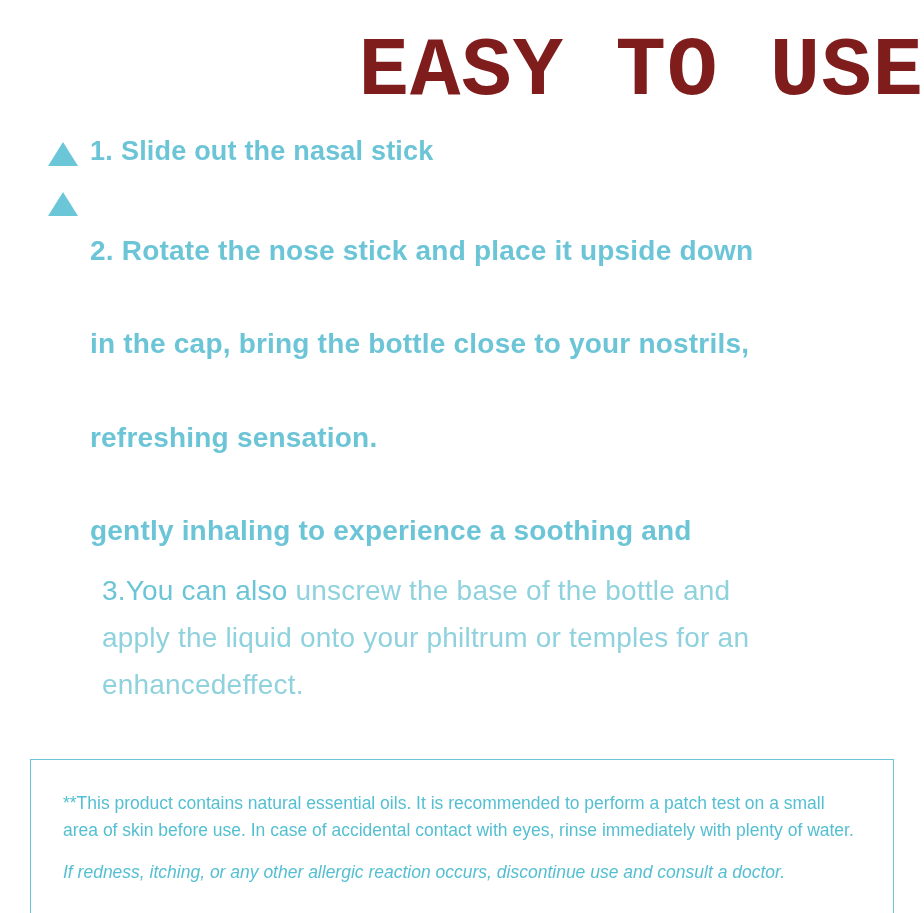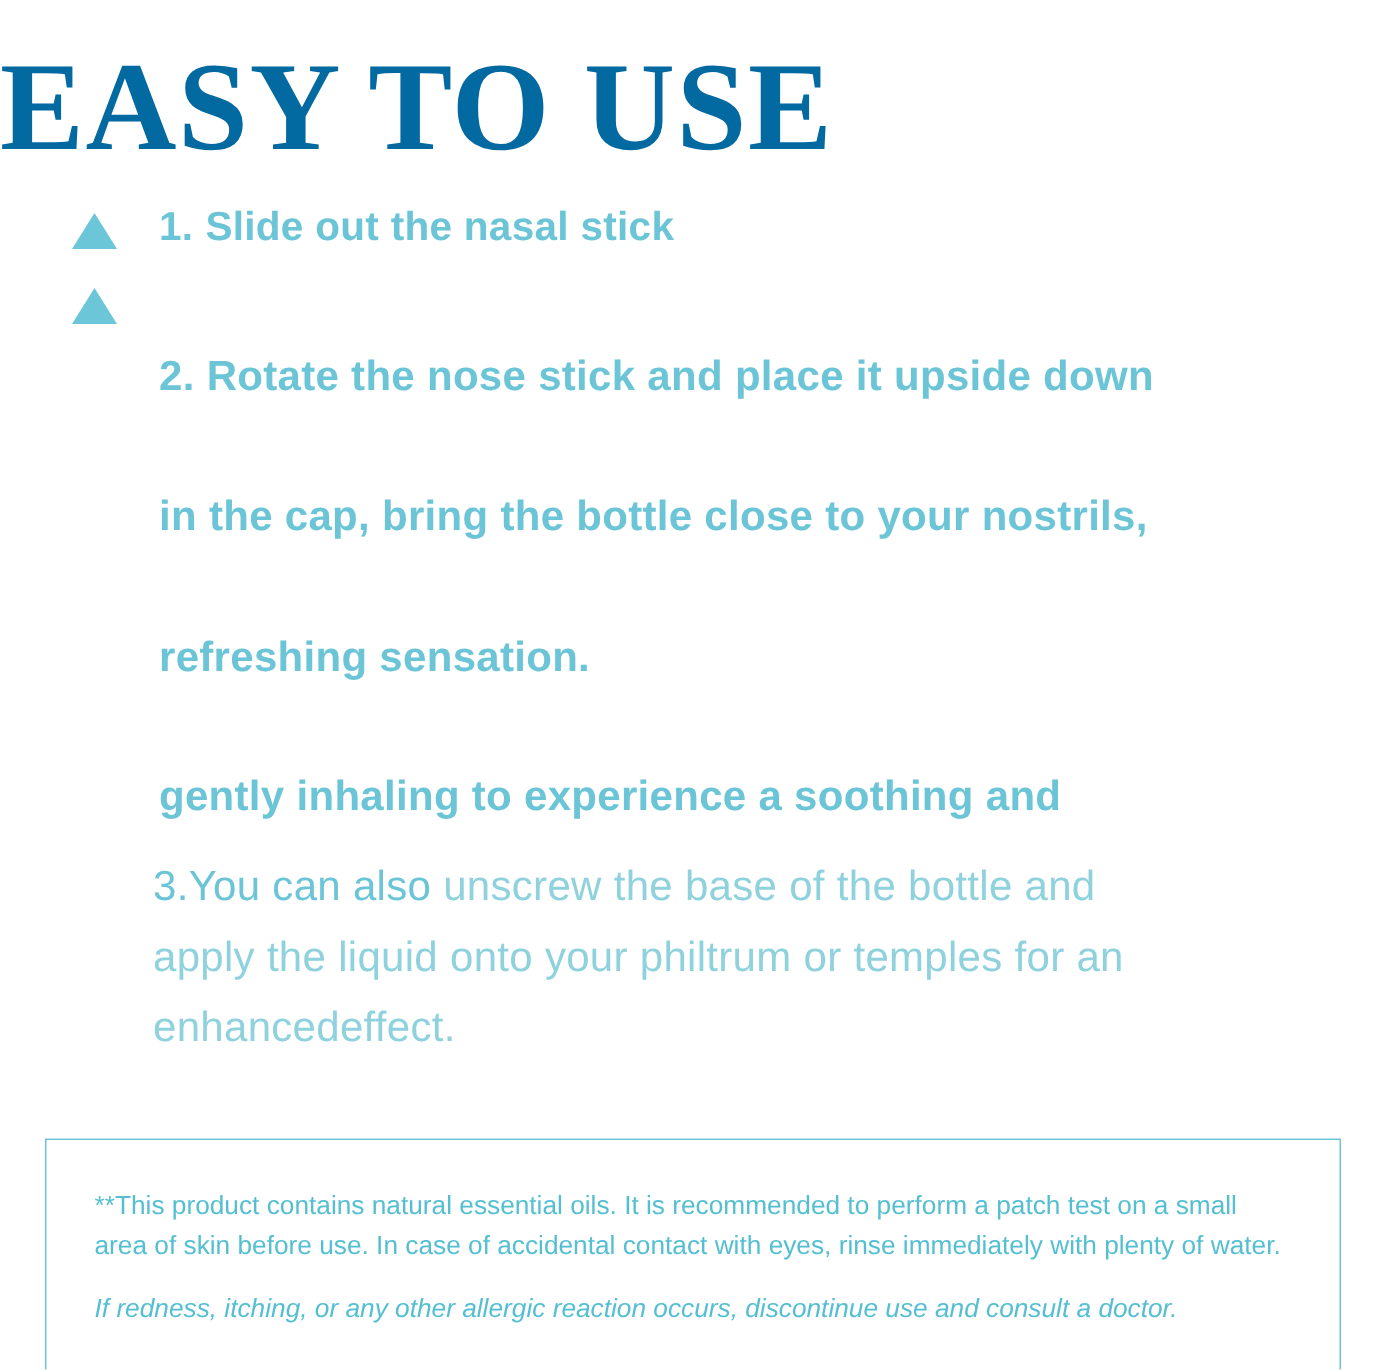--- a/index.html
+++ b/index.html
@@ -16,37 +16,36 @@
     overflow: hidden;
   }
   .page {
     width: 924px;
     height: 913px;
     position: relative;
     background: #ffffff;
     padding: 0;
   }
   .title {
-    text-align: left;
-    font-family: Liberation Serif, serif;
+    text-align: right;
+    font-family: Liberation Mono, monospace;
     font-size: 84px;
     font-weight: 700;
     letter-spacing: 1px;
-    color: #0369a1;
+    color: #7f1d1d;
     margin: 28px 0 14px 0;
     line-height: 1.05;
   }
   .steps {
     padding: 0 40px 0 48px;
   }
   .step {
     display: flex;
     align-items: flex-start;
     margin-bottom: 6px;
-    gap: 16px;
   }
   .tri {
     width: 0;
     height: 0;
     border-left: 15px solid transparent;
     border-right: 15px solid transparent;
     border-bottom: 24px solid #6bc6d8;
     margin-top: 12px;
     margin-right: 12px;
     flex: 0 0 auto;

